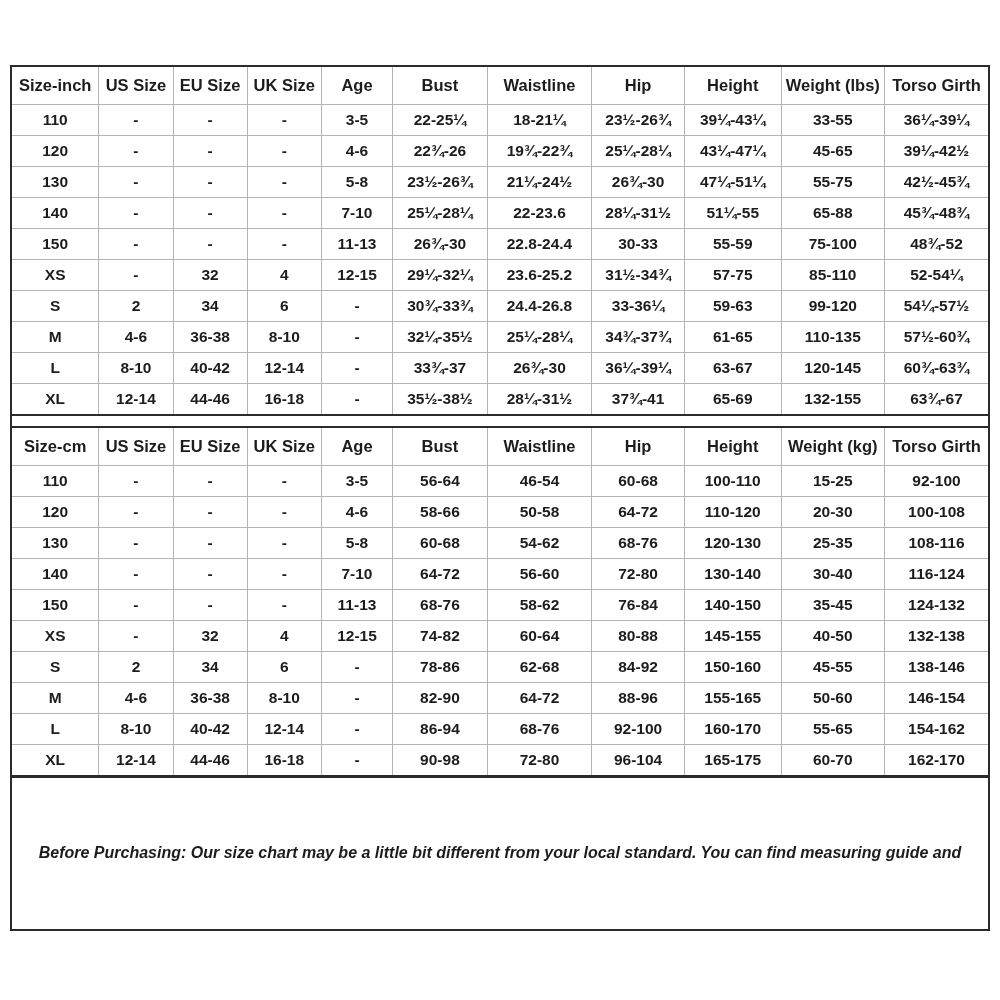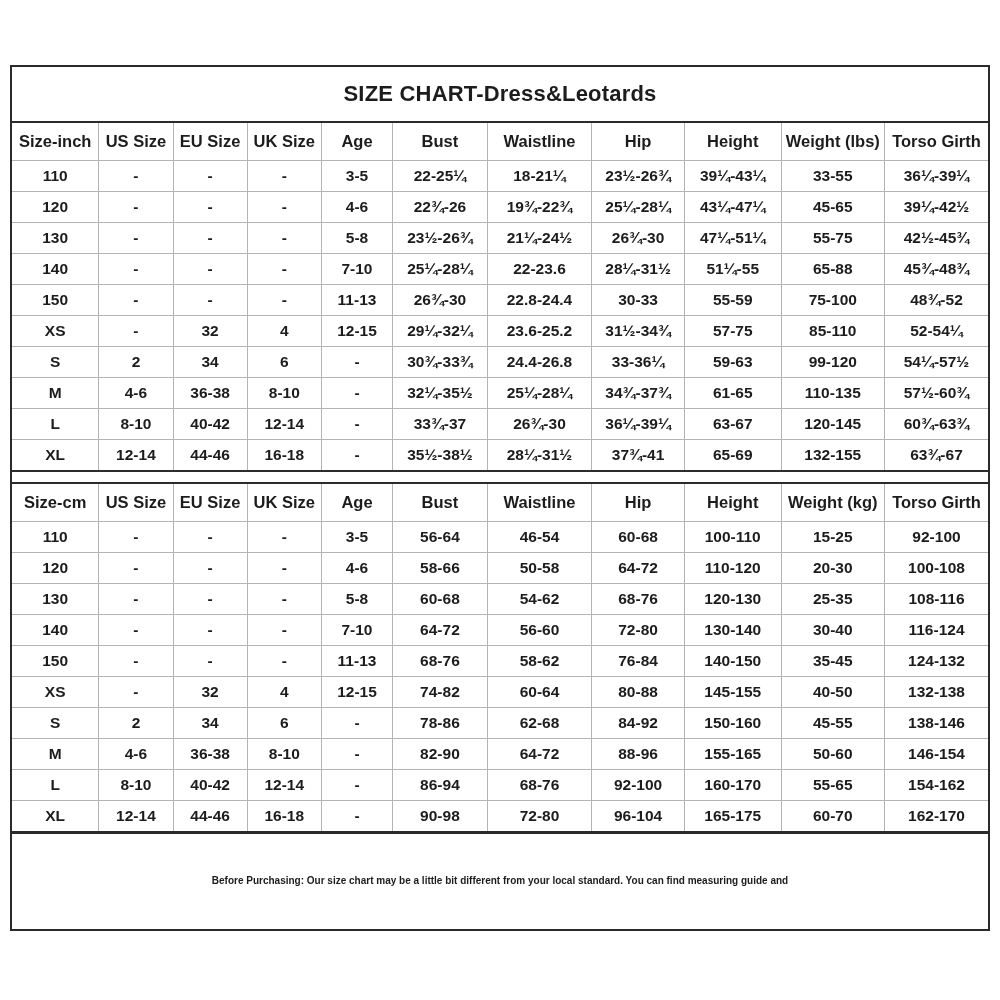--- a/index.html
+++ b/index.html
@@ -63,31 +63,31 @@
     border-top: 2px solid #2b2b2b;
     border-bottom: 2px solid #2b2b2b;
     background: #ffffff;
   }
   .footer-box {
     flex: 1;
     border-top: 3px solid #2b2b2b;
     display: flex; flex-direction: row;
     align-items: center; justify-content: center;
     text-align: center;
-    font-size: 10px;
+    font-size: 16px;
     font-weight: bold;
     line-height: 1.65;
     padding: 2px 8px;
+    font-style: italic;
   }
 </style>
 </head>
 <body>
 
 <div class="chart-box">
-  <div class="title-box">SIZE CHART-Dress&amp;Leotards</div>
 
   <table class="size-table">
       <thead>
         <tr>
           <th>Size-inch</th>
           <th>US Size</th>
           <th>EU Size</th>
           <th>UK Size</th>
           <th>Age</th>
           <th>Bust</th>

